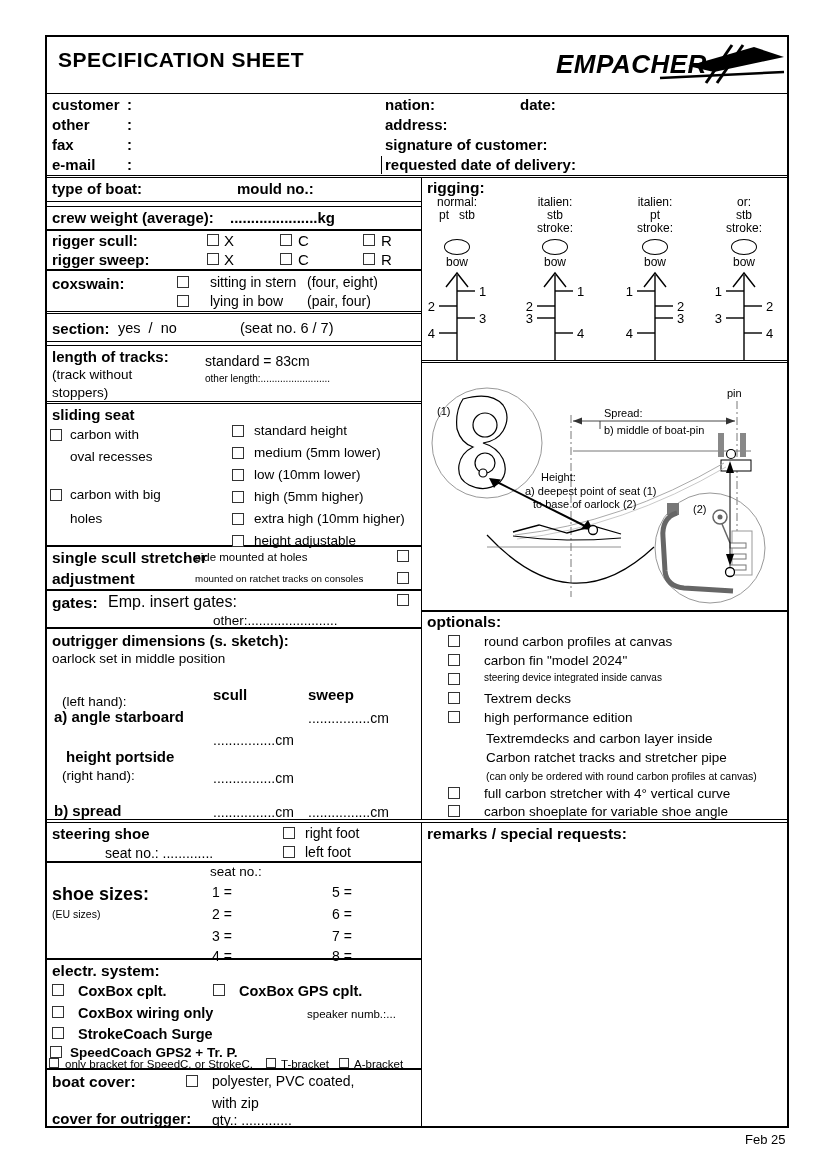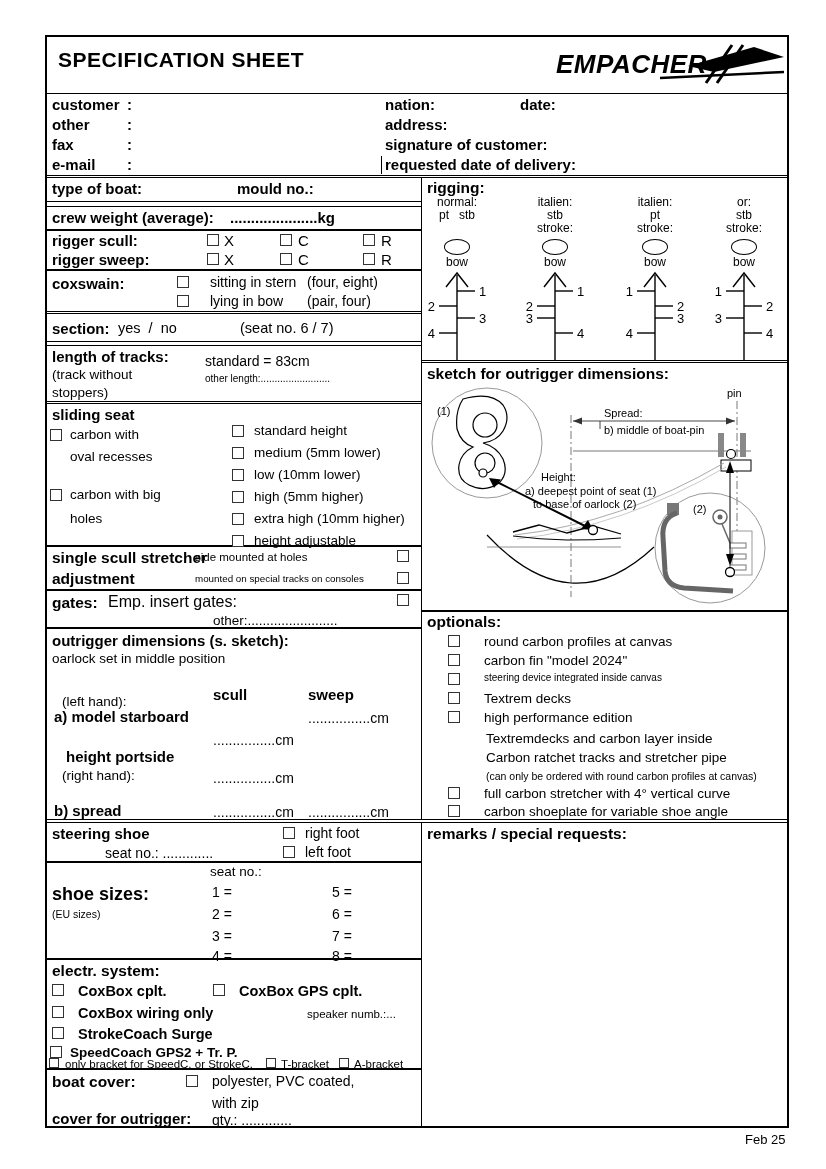--- a/index.html
+++ b/index.html
@@ -107,34 +107,34 @@
   <div class="cb" style="left:50px;top:429px"></div>
   <div class="t" style="left:70px;top:427px">carbon with</div>
   <div class="t" style="left:70px;top:449px">oval recesses</div>
   <div class="cb" style="left:50px;top:489px"></div>
   <div class="t" style="left:70px;top:487px">carbon with big</div>
   <div class="t" style="left:70px;top:511px">holes</div>
 
   <div class="t b" style="left:52px;top:549px;font-size:15.5px">single scull stretcher</div>
   <div class="t b" style="left:52px;top:570px;font-size:15.5px">adjustment</div>
   <div class="t" style="left:195px;top:551px;font-size:11.5px">side mounted at holes</div>
-  <div class="t" style="left:195px;top:573px;font-size:9.8px">mounted on special tracks on consoles</div>
+  <div class="t" style="left:195px;top:573px;font-size:9.8px">mounted on ratchet tracks on consoles</div>
   <div class="cb" style="left:397px;top:550px"></div>
   <div class="cb" style="left:397px;top:572px"></div>
 
   <div class="t b" style="left:52px;top:594px;font-size:15.5px">gates:</div>
   <div class="t" style="left:108px;top:593px;font-size:16px">Emp. insert gates:</div>
   <div class="cb" style="left:397px;top:594px"></div>
   <div class="t" style="left:213px;top:613px">other:........................</div>
 
   <div class="t b" style="left:52px;top:632px;font-size:15px">outrigger dimensions (s. sketch):</div>
   <div class="t" style="left:52px;top:651px">oarlock set in middle position</div>
   <div class="t b" style="left:213px;top:686px;font-size:15px">scull</div>
   <div class="t b" style="left:308px;top:686px;font-size:15px">sweep</div>
-  <div class="t b" style="left:54px;top:708px;font-size:15px">a) model starboard</div>
+  <div class="t b" style="left:54px;top:708px;font-size:15px">a) angle starboard</div>
   <div class="t" style="left:308px;top:710px;font-size:14px">................cm</div>
   <div class="t" style="left:62px;top:694px">(left hand):</div>
   <div class="t" style="left:213px;top:732px;font-size:14px">................cm</div>
   <div class="t b" style="left:66px;top:748px;font-size:15px">height portside</div>
   <div class="t" style="left:62px;top:768px">(right hand):</div>
   <div class="t" style="left:213px;top:770px;font-size:14px">................cm</div>
   <div class="t b" style="left:54px;top:802px;font-size:15px">b) spread</div>
   <div class="t" style="left:213px;top:804px;font-size:14px">................cm</div>
   <div class="t" style="left:308px;top:804px;font-size:14px">................cm</div>
 
@@ -248,21 +248,20 @@
           <line x1="45" x2="63" y1="35" y2="35" stroke="#000" stroke-width="1.4"></line>
           <text x="67" y="39.5" font-size="13" text-anchor="start">2</text>
           <line x1="27" x2="45" y1="47" y2="47" stroke="#000" stroke-width="1.4"></line>
           <text x="23" y="51.5" font-size="13" text-anchor="end">3</text>
           <line x1="45" x2="63" y1="62" y2="62" stroke="#000" stroke-width="1.4"></line>
           <text x="67" y="66.5" font-size="13" text-anchor="start">4</text>
         </svg>
       </div>
     </div>
 
-  <div class="t b" style="left:427px;top:365px;font-size:15.5px">sketch for outrigger dimensions:</div>
   <svg style="position:absolute;left:421px;top:385px" width="367" height="224" viewBox="0 0 367 224">
     <circle cx="66" cy="58" r="55" fill="none" stroke="#999" stroke-width="1"></circle>
     <path d="M 42,14 Q 70,6 82,20 Q 90,32 82,46 Q 76,56 62,58 Q 76,62 82,74 Q 88,88 78,98 Q 64,108 48,100 Q 36,94 38,80 Q 40,68 52,62 Q 40,58 36,44 Q 34,26 42,14 Z" fill="#fff" stroke="#000" stroke-width="1.2"></path>
     <circle cx="64" cy="40" r="12" fill="#fff" stroke="#000" stroke-width="1.2"></circle>
     <circle cx="64" cy="78" r="10" fill="#fff" stroke="#000" stroke-width="1.2"></circle>
     <circle cx="62" cy="88" r="4" fill="#fff" stroke="#000" stroke-width="1.2"></circle>
     <text x="16" y="30" font-size="11">(1)</text>
 
     <line x1="150" y1="30" x2="150" y2="212" stroke="#555" stroke-width="0.8" stroke-dasharray="8 3 2 3"></line>
     <line x1="316" y1="16" x2="316" y2="148" stroke="#555" stroke-width="0.8" stroke-dasharray="8 3 2 3"></line>

